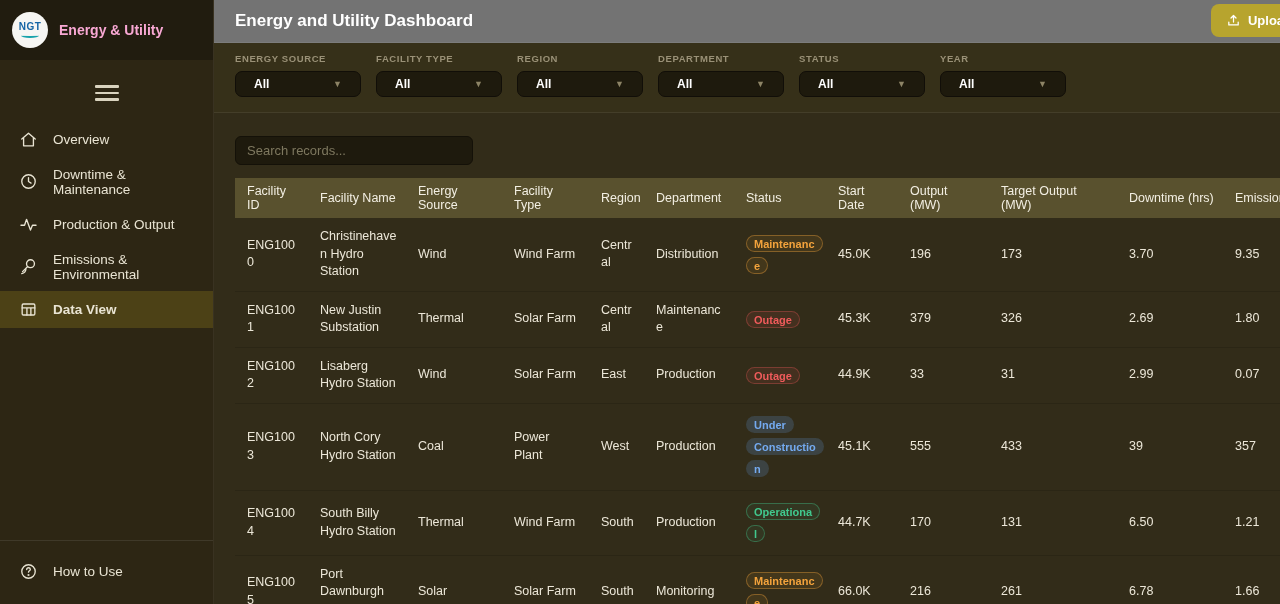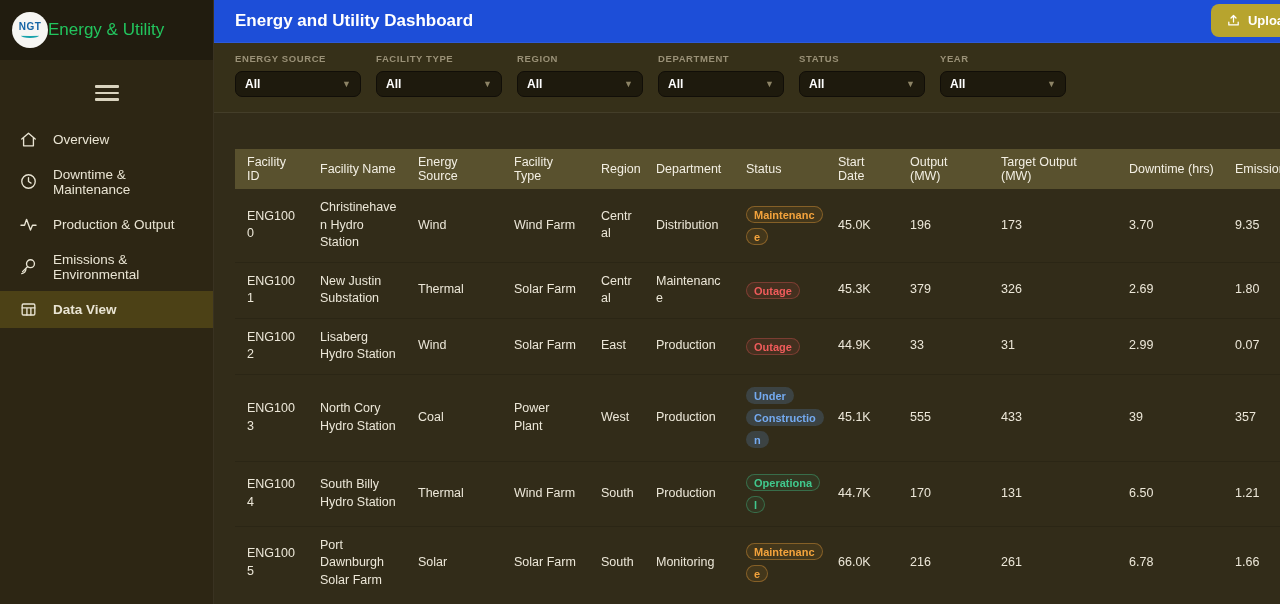--- a/index.html
+++ b/index.html
@@ -2,45 +2,45 @@
 <html><head>
 <meta charset="utf-8">
 <style>
   * { box-sizing: border-box; margin: 0; padding: 0; }
   html,body { width:1280px; height:604px; overflow:hidden; }
   body { font-family:"Liberation Sans", sans-serif; background:#322c19; }
   .app { display:flex; width:1280px; height:604px; }
 
   
   .sidebar { width:214px; flex:none; background:#2d2614; display:flex; flex-direction:column; border-right:1px solid rgba(255,255,255,.06); }
-  .brand { height:60px; flex:none; display:flex; align-items:center; padding:0 12px; background:#211c0f; }
+  .brand { height:60px; flex:none; display:flex; align-items:center; gap:11px; padding:0 12px; background:#211c0f; }
   .logo { width:36px; height:36px; border-radius:50%; background:#f6f6f3; display:flex; flex-direction:column; align-items:center; justify-content:center; flex:none; }
   .logo-ngt { color:#1565a5; font-weight:800; font-size:10px; letter-spacing:.5px; line-height:1; }
   .logo-swoosh { width:18px; height:5px; border-bottom:2px solid #17a3ab; border-radius:50%; margin-top:1px; }
-  .brand-name { color:#22c55e; font-weight:400; font-size:17px; white-space:nowrap; }
+  .brand-name { color:#f9a8d4; font-weight:700; font-size:14px; white-space:nowrap; }
   .hamburger { margin:21px auto 16px; width:24px; cursor:pointer; }
   .hamburger span { display:block; height:2.5px; background:#d9d3bf; margin:4px 0; border-radius:1px; }
   .nav { display:flex; flex-direction:column;justify-content:flex-end; }
   .nav-item { display:flex; align-items:center; gap:15px; padding:9px 19px; color:#e9e4d3; font-size:13.5px; cursor:pointer; min-height:36px; }
   .nav-item.active { background:#4c4116; font-weight:700; }
   .nav-icon { width:19px; height:19px; flex:none; display:flex; align-items:center; justify-content:center; }
   .nav-icon svg { width:19px; height:19px; stroke:#e9e4d3; fill:none; stroke-width:1.7; stroke-linecap:round; stroke-linejoin:round; }
   .sidebar-footer { margin-top:auto; border-top:1px solid rgba(255,255,255,.09); padding:12px 0 14px; }
 
   
   .main { flex:1; display:flex; flex-direction:column; min-width:0; }
-  .topbar { height:43px; flex:none; background:#1d4ed8; border-bottom:1px solid rgba(255,255,255,.07); display:flex; align-items:center; padding-left:21px; position:relative; overflow:hidden; }
+  .topbar { height:43px; flex:none; background:#737373; border-bottom:1px solid rgba(255,255,255,.07); display:flex; align-items:center; padding-left:21px; position:relative; overflow:hidden; }
   .page-title { color:#ffffff; font-size:17px; font-weight:700; }
   .upload-btn { position:absolute; right:-27px; top:4px; height:33px; background:#b7a42e; color:#fff; border:none; border-radius:8px; font-weight:700; font-size:13px; font-family:inherit; display:flex; align-items:center; gap:7px; padding:0 15px; cursor:pointer; }
   .upload-btn svg { width:15px; height:15px; stroke:#fff; fill:none; stroke-width:2; stroke-linecap:round; stroke-linejoin:round; }
 
   .filters { flex:none; background:#363019; padding:10px 0 15px 21px; display:flex; gap:15px; border-bottom:1px solid rgba(255,255,255,.07); }
   .filter { width:126px; flex:none; }
   .filter-label { font-size:9.5px; font-weight:700; letter-spacing:.6px; color:#9a9177; margin-bottom:7px; }
-  .filter-select { height:26px; background:#1e1a0d; border:1px solid #110e08; border-radius:7px; color:#fff; font-size:12px; font-weight:700; display:flex; align-items:center; justify-content:space-between; padding:0 9px; cursor:pointer; }
+  .filter-select { height:26px; background:#1e1a0d; border:1px solid #110e08; border-radius:7px; color:#fff; font-size:12px; font-weight:700; display:flex; align-items:center; justify-content:space-between; padding:0 18px; cursor:pointer; }
   .filter-arrow { color:#8d8466; font-size:9px; line-height:1; }
 
   .content { flex:1; min-width:0; overflow:hidden; padding:23px 0 0 21px; background:#322c19; }
   .search { width:238px; height:29px; background:#1e1a0d; border:1px solid #141108; border-radius:6px; color:#d9d3c0; padding:0 11px; font-size:13px; font-family:inherit; outline:none; display:block; }
   .search::placeholder { color:#7e785f; }
 
   .table-wrap { margin-top:13px; width:1160px; }
   .thead { display:flex; background:#59512e; height:40px; align-items:center; }
   .th { color:#f3efe3; font-weight:400; font-size:12.5px; }
   .cell { flex:none; padding:0 8px 0 12px; }
@@ -115,20 +115,32 @@
         <div class="nav-item active">
           <span class="nav-icon">
             <svg viewBox="0 0 24 24">
               <rect x="4" y="5" width="16" height="14" rx="1.5"></rect>
               <path d="M4 10h16M10 10v9M15 10v9"></path>
             </svg>
           </span>
           <span class="nav-label">Data View</span>
         </div>
       </nav>
+    <div class="sidebar-footer">
+      <div class="nav-item">
+        <span class="nav-icon" id="help-icon-slot">
+            <svg viewBox="0 0 24 24">
+              <circle cx="12" cy="12" r="8.5"></circle>
+              <path d="M9.7 9.6c0-1.3 1-2.3 2.3-2.3s2.3.9 2.3 2.1c0 1.7-2.3 1.8-2.3 3.4"></path>
+              <circle cx="12" cy="16.4" r="0.5" fill="currentColor"></circle>
+            </svg>
+          </span>
+        <span class="nav-label">How to Use</span>
+      </div>
+    </div>
   </aside>
 
   <main class="main">
     <header class="topbar">
       <h1 class="page-title">Energy and Utility Dashboard</h1>
       <button class="upload-btn">
         <svg viewBox="0 0 24 24">
             <path d="M12 14.5V4.5M8 8l4-4 4 4"></path>
             <path d="M4.5 14.5v4.5h15v-4.5"></path>
           </svg>
@@ -175,20 +187,21 @@
         <div class="filter">
           <div class="filter-label">YEAR</div>
           <div class="filter-select">
             <span>All</span>
             <span class="filter-arrow">▼</span>
           </div>
         </div>
       </section>
 
     <section class="content">
+      <input class="search" type="text" placeholder="Search records..." style="">
       <div class="table-wrap">
         <div class="thead" id="thead">
             <div class="cell th c0">Facility ID</div>
             <div class="cell th c1">Facility Name</div>
             <div class="cell th c2">Energy Source</div>
             <div class="cell th c3">Facility Type</div>
             <div class="cell th c4">Region</div>
             <div class="cell th c5">Department</div>
             <div class="cell th c6">Status</div>
             <div class="cell th c7">Start Date</div>

